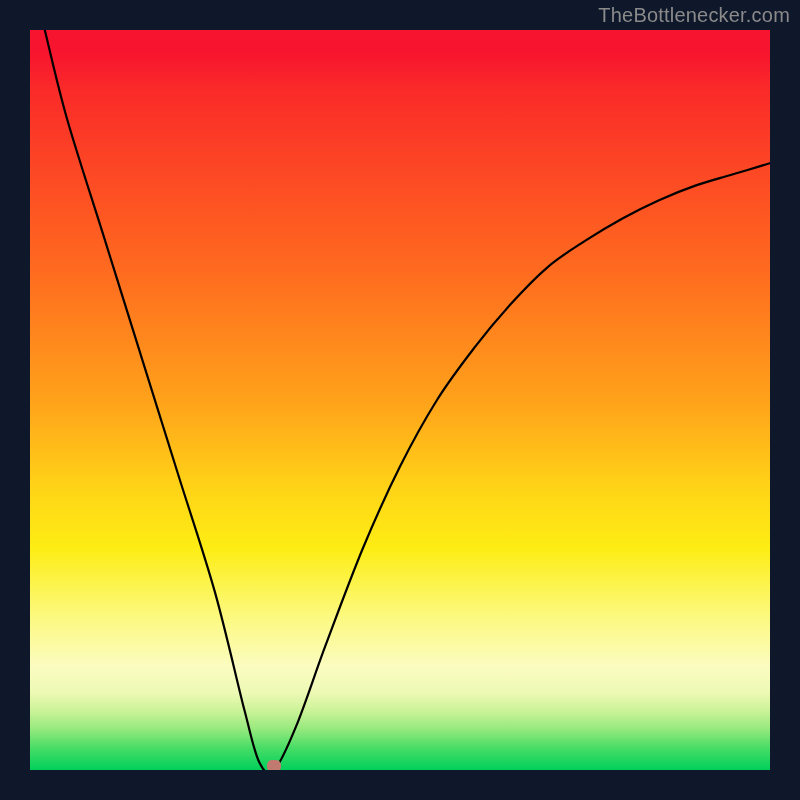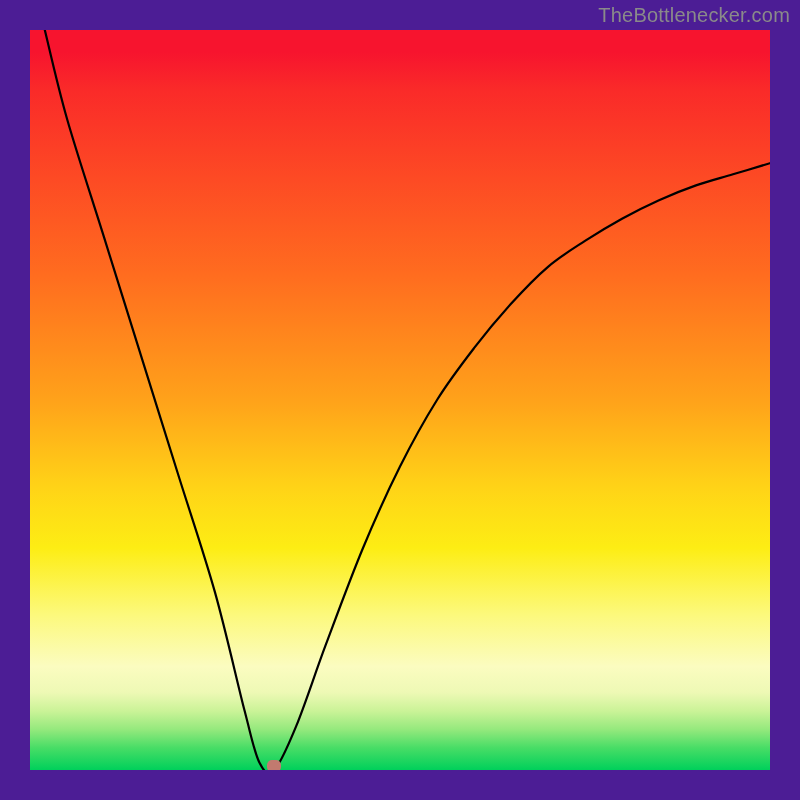--- a/index.html
+++ b/index.html
@@ -7,21 +7,21 @@
     padding: 0;
     width: 800px;
     height: 800px;
     overflow: hidden;
     background: #000;
   }
   .frame {
     position: relative;
     width: 800px;
     height: 800px;
-    background: #4c1d95;
+    background: #0f172a;
   }
   .attribution {
     position: absolute;
     top: 4px;
     right: 10px;
     color: #8a8a8a;
     font-family: Arial, Helvetica, sans-serif;
     font-size: 20px;
     font-weight: 500;
     letter-spacing: 0.2px;

